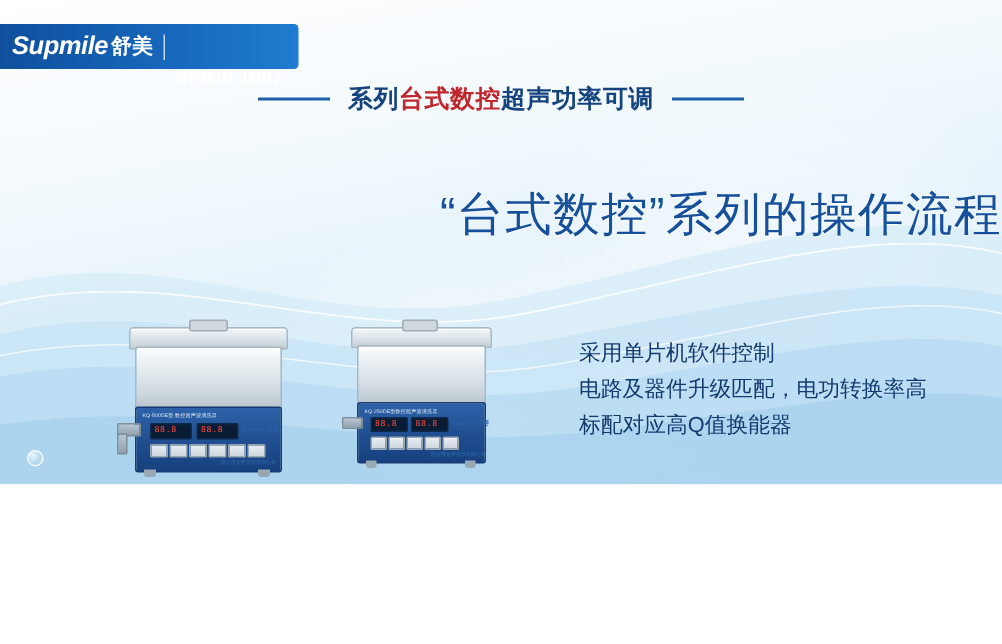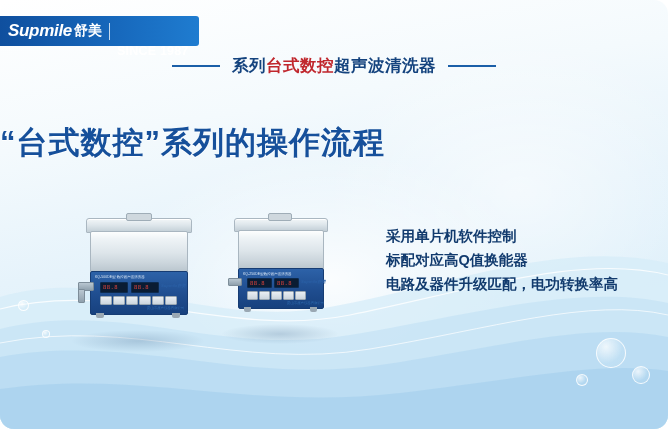--- a/index.html
+++ b/index.html
@@ -6,24 +6,23 @@
     margin: 0;
     padding: 0;
     background: #ffffff;
   }
   body {
     font-family: "Liberation Sans", sans-serif;
   }
   #slide {
     position: relative;
     width: 668px;
-    height: 429px;
+    height: 323px;
     overflow: hidden;
     background: linear-gradient(170deg, #ffffff 0%, #f4fafd 28%, #e6f3fb 52%, #dff0fa 70%, #eef8fd 100%);
-    border-radius: 14px;
   }
 
   
   .wave-wrap {
     position: absolute;
     left: 0; right: 0; bottom: 0;
     height: 250px;
     overflow: hidden;
     pointer-events: none;
   }
@@ -107,38 +106,38 @@
     font-weight: bold;
     color: #14437e;
     letter-spacing: 0.5px;
     white-space: nowrap;
   }
   .subtitle .hl { color: #c0272d; }
 
   .main-title {
     position: absolute;
     left: 0; right: 0; top: 122px;
-    text-align: left;
+    text-align: right;
     font-size: 31px;
-    font-weight: bold;
+    font-weight: normal;
     color: #16509b;
     letter-spacing: 1px;
     text-shadow: 0 1px 0 rgba(255,255,255,0.9);
   }
 
   
   .bullets {
     position: absolute;
     left: 386px;
     top: 224px;
     width: 270px;
   }
   .bullet {
     font-size: 14.5px;
-    font-weight: bold;
+    font-weight: normal;
     color: #123b6e;
     line-height: 24px;
     white-space: nowrap;
   }
 
   
   .machine {
     position: absolute;
   }
   .m-shadow {
@@ -253,30 +252,30 @@
 
   <div class="logo-bar">
     <span class="logo-main">Supmile</span>
     <span class="logo-cn">舒美</span>
     <span class="logo-sep"></span>
     <span class="logo-since">SINCE 1987</span>
   </div>
 
   <div class="subtitle-row">
     <span class="rule"></span>
-    <span class="subtitle"><span>系列</span><span class="hl">台式数控</span><span>超声波清洗器</span></span>
+    <span class="subtitle"><span>系列</span><span class="hl">台式数控</span><span>超声功率可调</span></span>
     <span class="rule"></span>
   </div>
 
   <div class="main-title">“台式数控”系列的操作流程</div>
 
   <div class="bullets">
     <div class="bullet">采用单片机软件控制</div>
+    <div class="bullet">电路及器件升级匹配，电功转换率高</div>
     <div class="bullet">标配对应高Q值换能器</div>
-    <div class="bullet">电路及器件升级匹配，电功转换率高</div>
   </div>
 
   <div class="machine" style="left:78px; top:210px; width:120px; height:132px;">
     <div class="m-shadow" style="left:-6px; top:120px; width:132px; height:22px;"></div>
 
     <div class="lid" style="left:8px; top:8px; width:104px; height:13px;"></div>
     <div class="lid-handle" style="left:48px; top:3px; width:24px; height:6px;"></div>
 
     <div class="body-steel" style="left:12px; top:21px; width:96px; height:40px;"></div>
 

